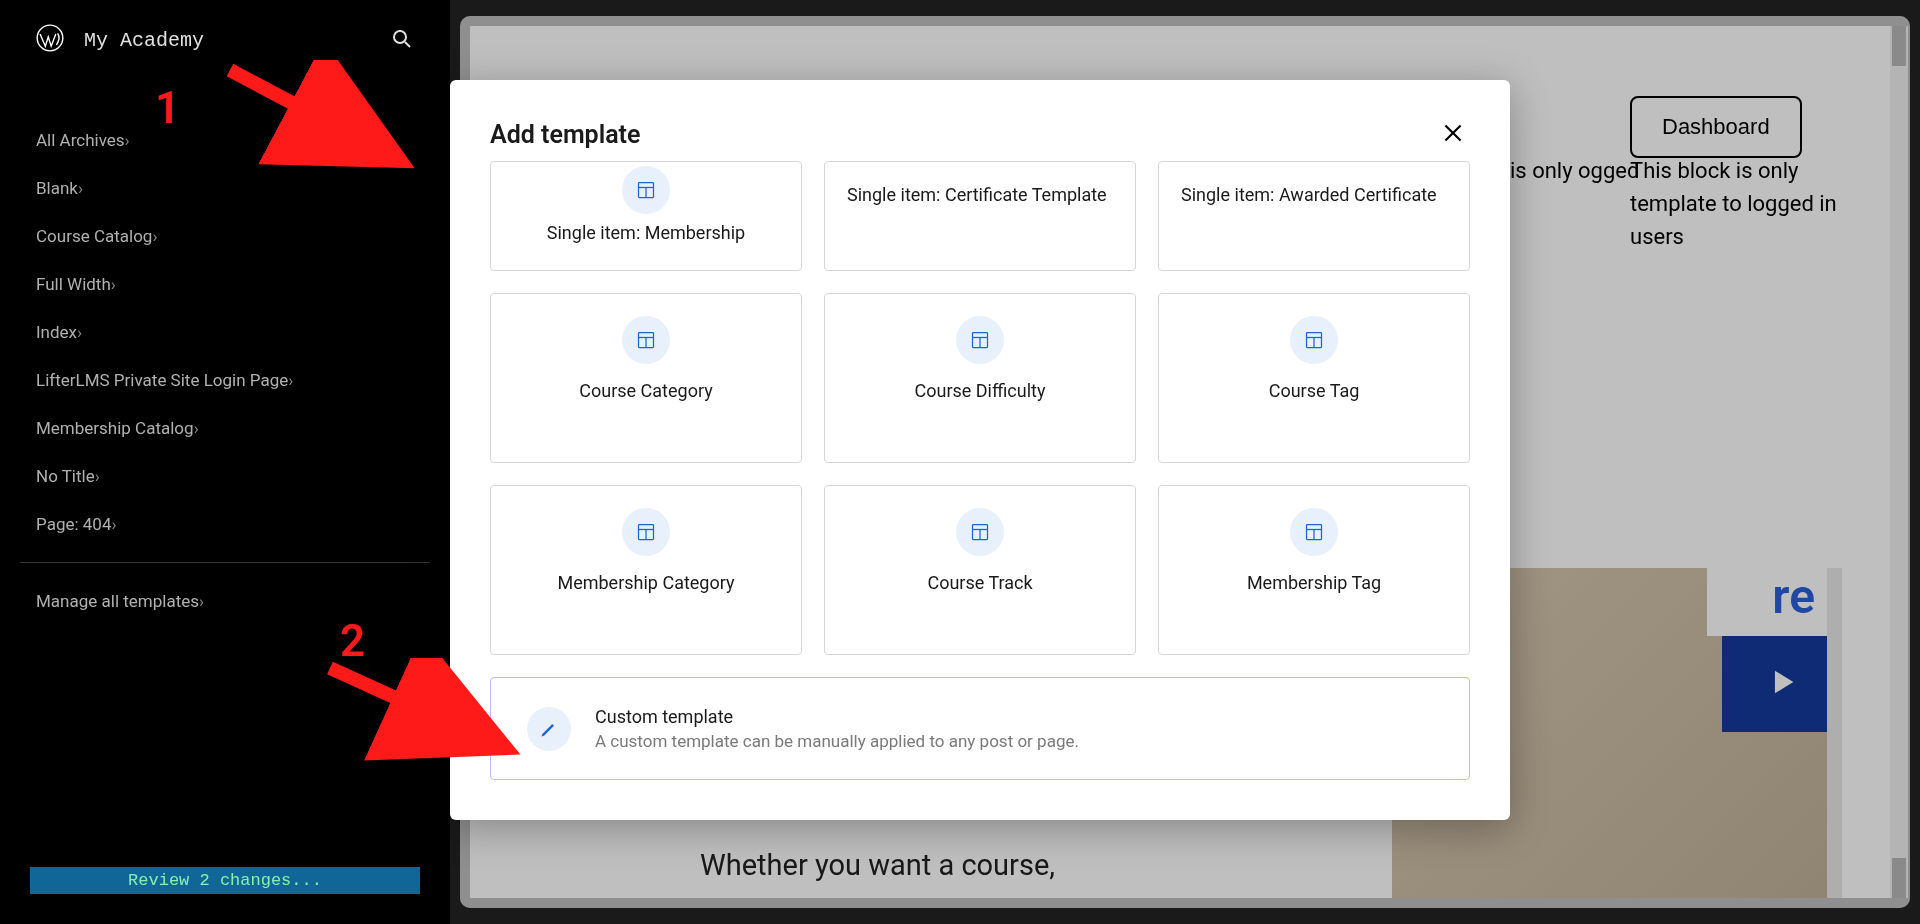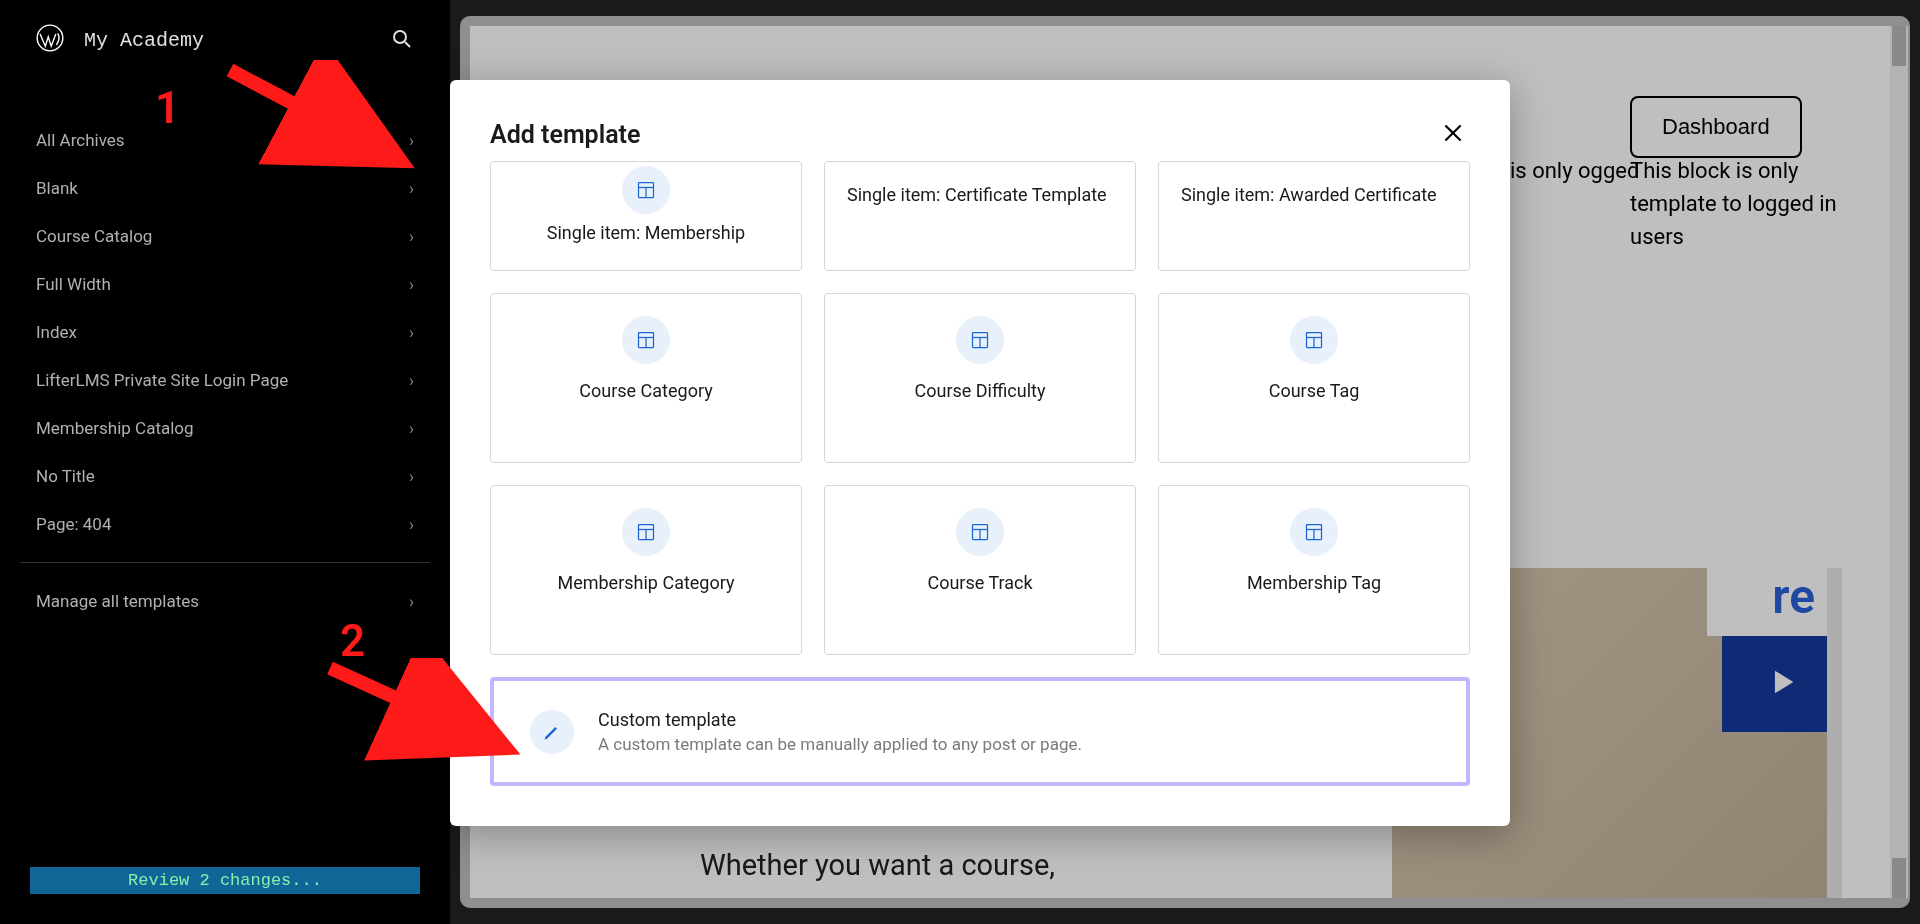--- a/index.html
+++ b/index.html
@@ -17,21 +17,21 @@
 
 .sidebar-nav { padding: 0 36px 18px 36px; }
 .nav-head { display: flex; align-items: center; justify-content: space-between; }
 .nav-head-left { display: flex; align-items: center; gap: 18px; }
 .back-btn { background: none; border: none; color: #e0e0e0; cursor: pointer; padding: 2px; }
 .nav-title { font-size: 27px; font-weight: 600; color: #fff; }
 .add-btn { background: none; border: none; color: #e0e0e0; cursor: pointer; font-size: 24px; padding: 4px; }
 .nav-desc { color: #a0a0a0; font-size: 16px; margin-top: 24px; padding: 0 0 4px 0; }
 
 .sidebar-list { padding: 0 20px; margin-top: 36px; flex: 1; overflow-y: auto; }
-.sidebar-item { display: flex; align-items: center; justify-content: space-between; color: #b0b0b0; font-size: 17px; padding: 14px 16px; cursor: pointer; border-radius: 4px; }
+.sidebar-item { display: flex; align-items: center; color: #b0b0b0; font-size: 17px; padding: 14px 16px; cursor: pointer; border-radius: 4px; }
 .chev { color: #888; }
 
 .sidebar-sep { height: 1px; background: #333; margin: 14px 0; }
 
 .review-bar { padding: 24px 30px 30px 30px; }
 .review-btn { width: 100%; background: #106797; color: #86efac; border: none; padding: 4px; font-size: 17px; cursor: pointer; font-family: Liberation Mono, monospace; }
 
 
 .canvas { flex: 1; position: relative; background: #1a1a1a; padding: 16px 10px 16px 10px; }
 .canvas-inner { width: 100%; height: 100%; background: #bfbfbf; border-radius: 10px; position: relative; overflow: hidden; }
@@ -57,21 +57,21 @@
 
 .grid { display: grid; grid-template-columns: repeat(3, 1fr); gap: 22px; }
 .card { border: 1px solid #d7d7d7; border-radius: 4px; display: flex; flex-direction: column; align-items: center; justify-content: flex-start; padding: 22px; cursor: pointer; }
 .card.row1 { height: 110px; justify-content: flex-start; align-items: flex-start; }
 .card.tall { height: 170px; }
 .card-icon { width: 48px; height: 48px; background: #e8f0fb; border-radius: 50%; display:flex; align-items:center; justify-content:center; margin-bottom: 16px; }
 .card-icon svg { stroke: #1a66d6; fill: none; stroke-width: 1.5; }
 .card-label { font-size: 18px; color: #1a1a1a; text-align: center; }
 .card.row1 .card-label { text-align: left; font-size: 18px; }
 
-.custom-card { border: 4px solid #c4b5fd; border-radius: 4px; padding: 28px 28px 28px 36px; display:flex; align-items: center; gap: 24px; margin-top: 22px; cursor:pointer; }
+.custom-card { border: 1px solid #c4b5fd; border-radius: 4px; padding: 28px 28px 28px 36px; display:flex; align-items: center; gap: 24px; margin-top: 22px; cursor:pointer; }
 .custom-icon { width: 44px; height: 44px; background: #e8f0fb; border-radius: 50%; display:flex; align-items:center; justify-content:center; }
 .custom-title { font-size: 18px; color: #1a1a1a; margin-bottom: 4px; }
 .custom-desc { font-size: 17px; color: #7a7a7a; }
 
 
 .anno { position: absolute; pointer-events: none; z-index: 9999; }
 .anno-num { color: #ff1a1a; font-size: 44px; font-weight: 600; }
 .arrow-svg { fill: #ff1a1a; }
 
 .dim-overlay { position:absolute; inset:0; background: rgba(0,0,0,0.25); }

